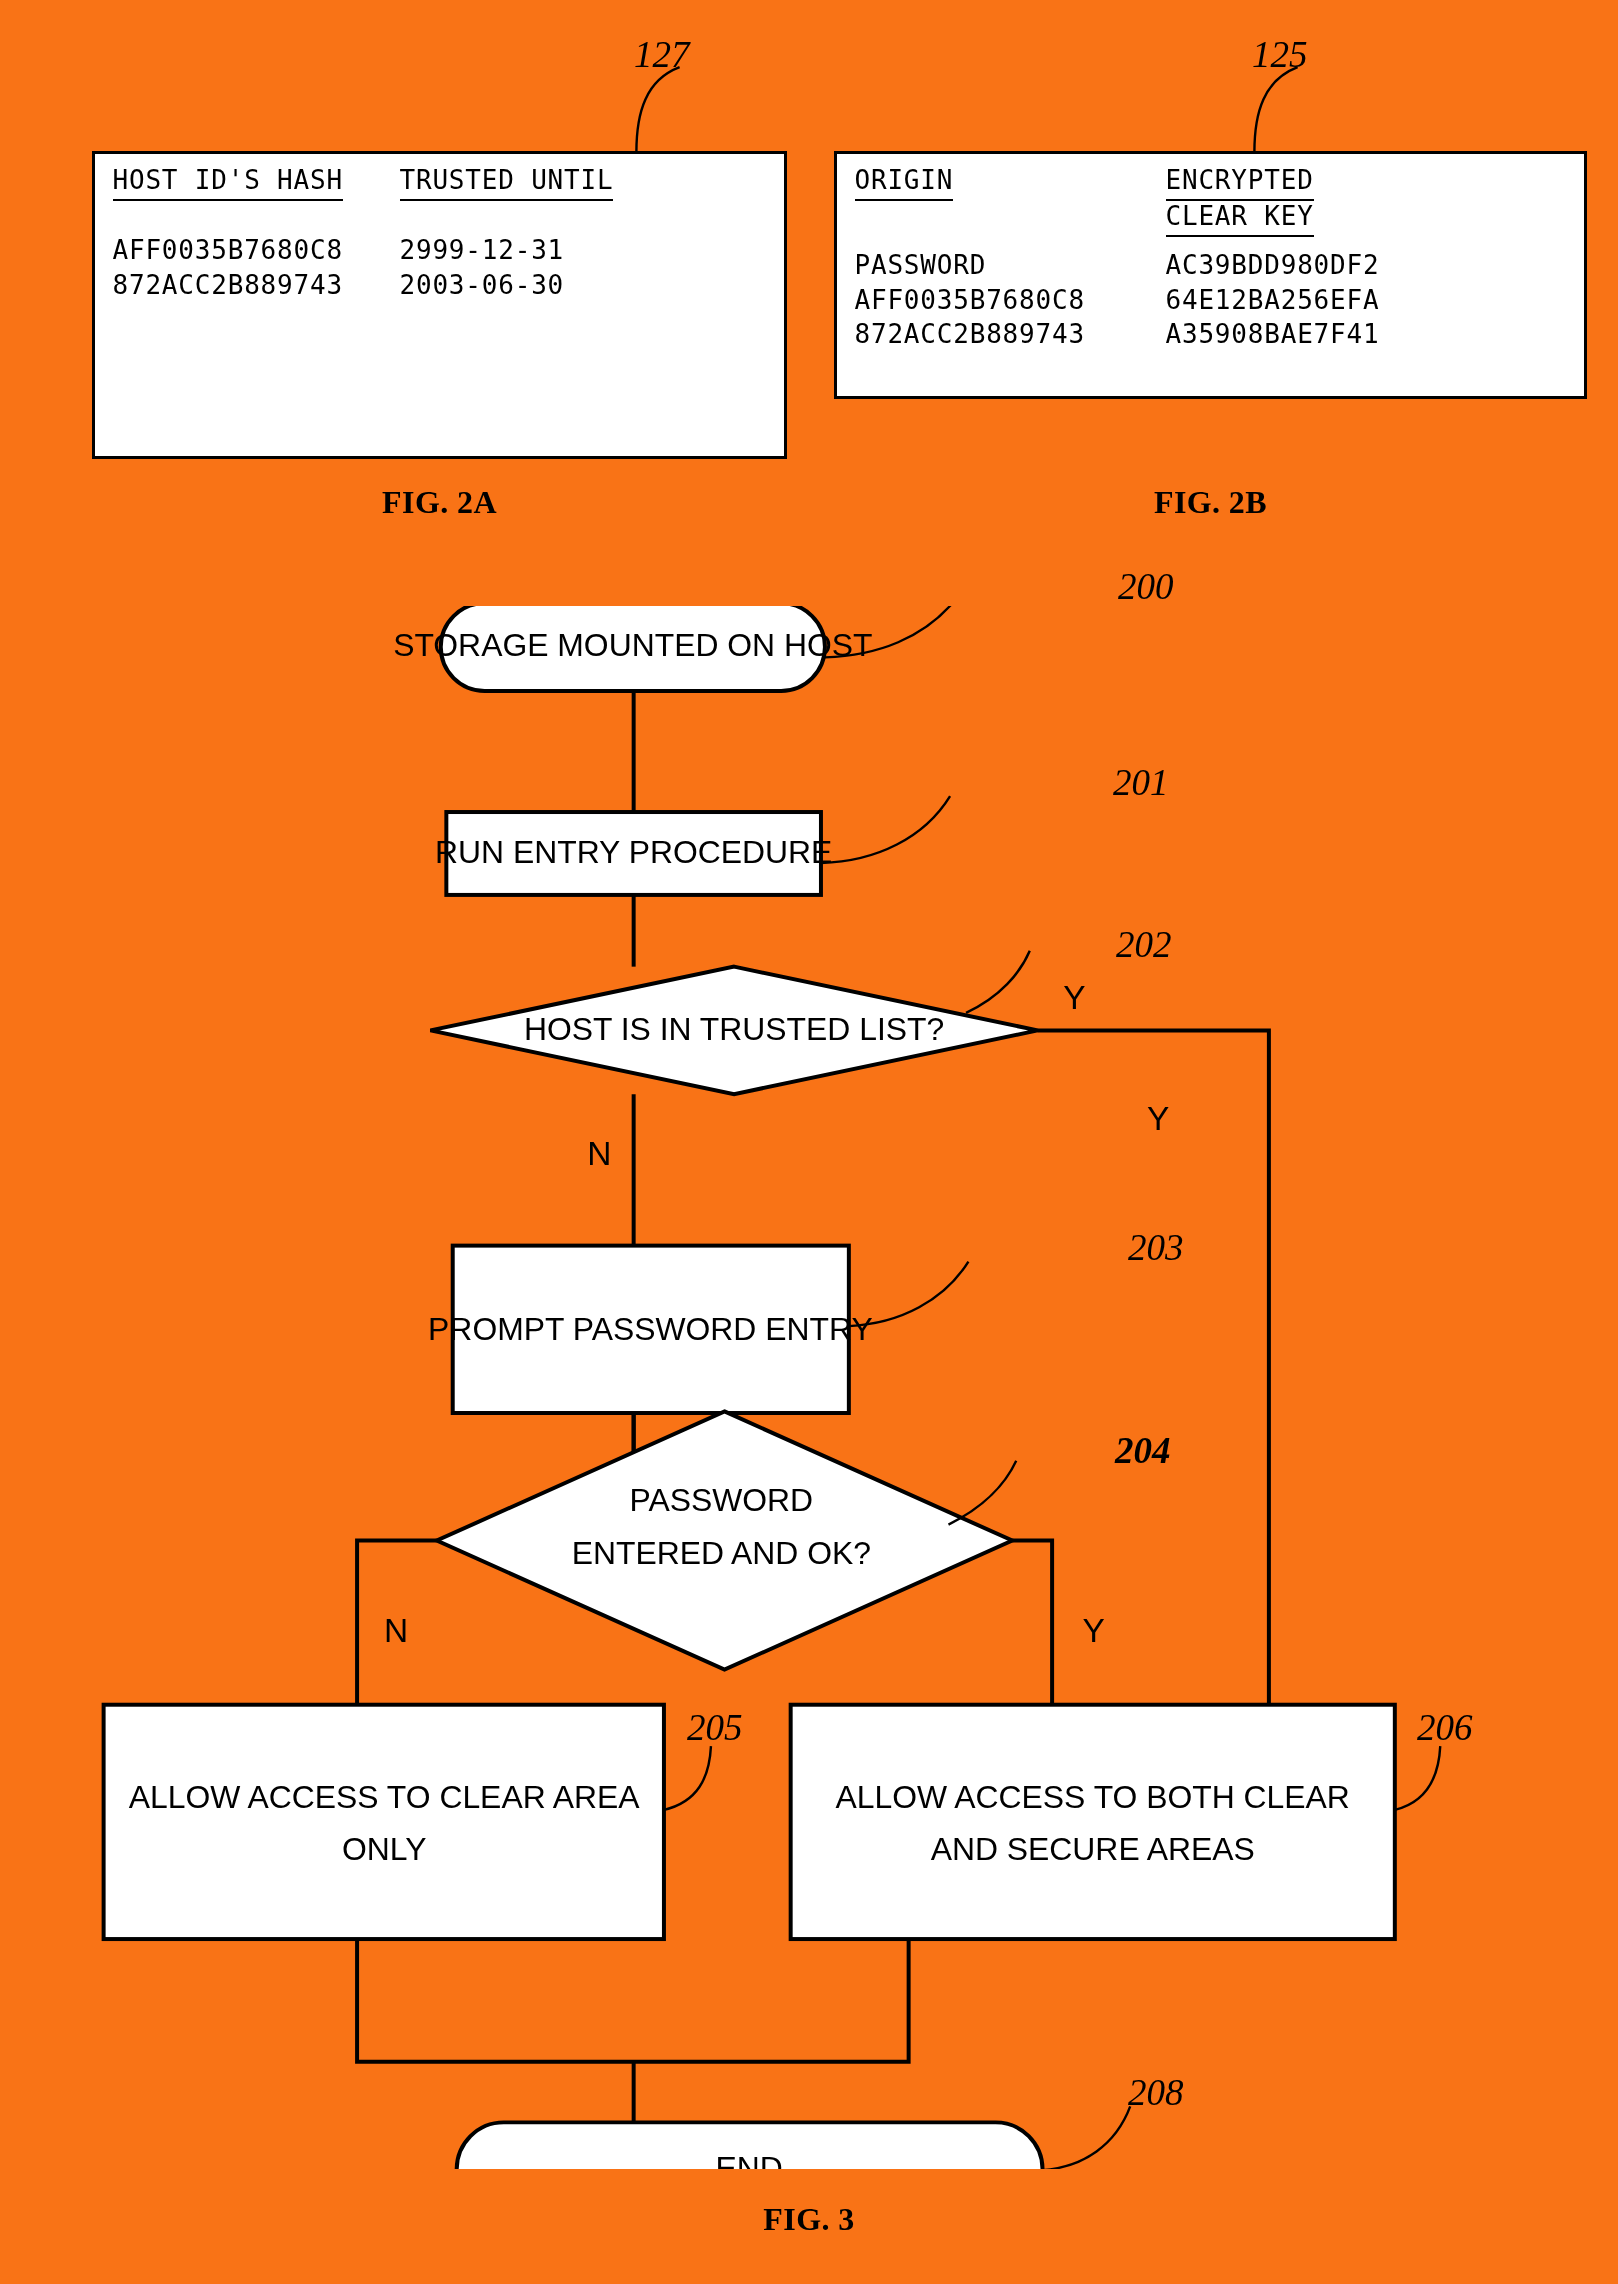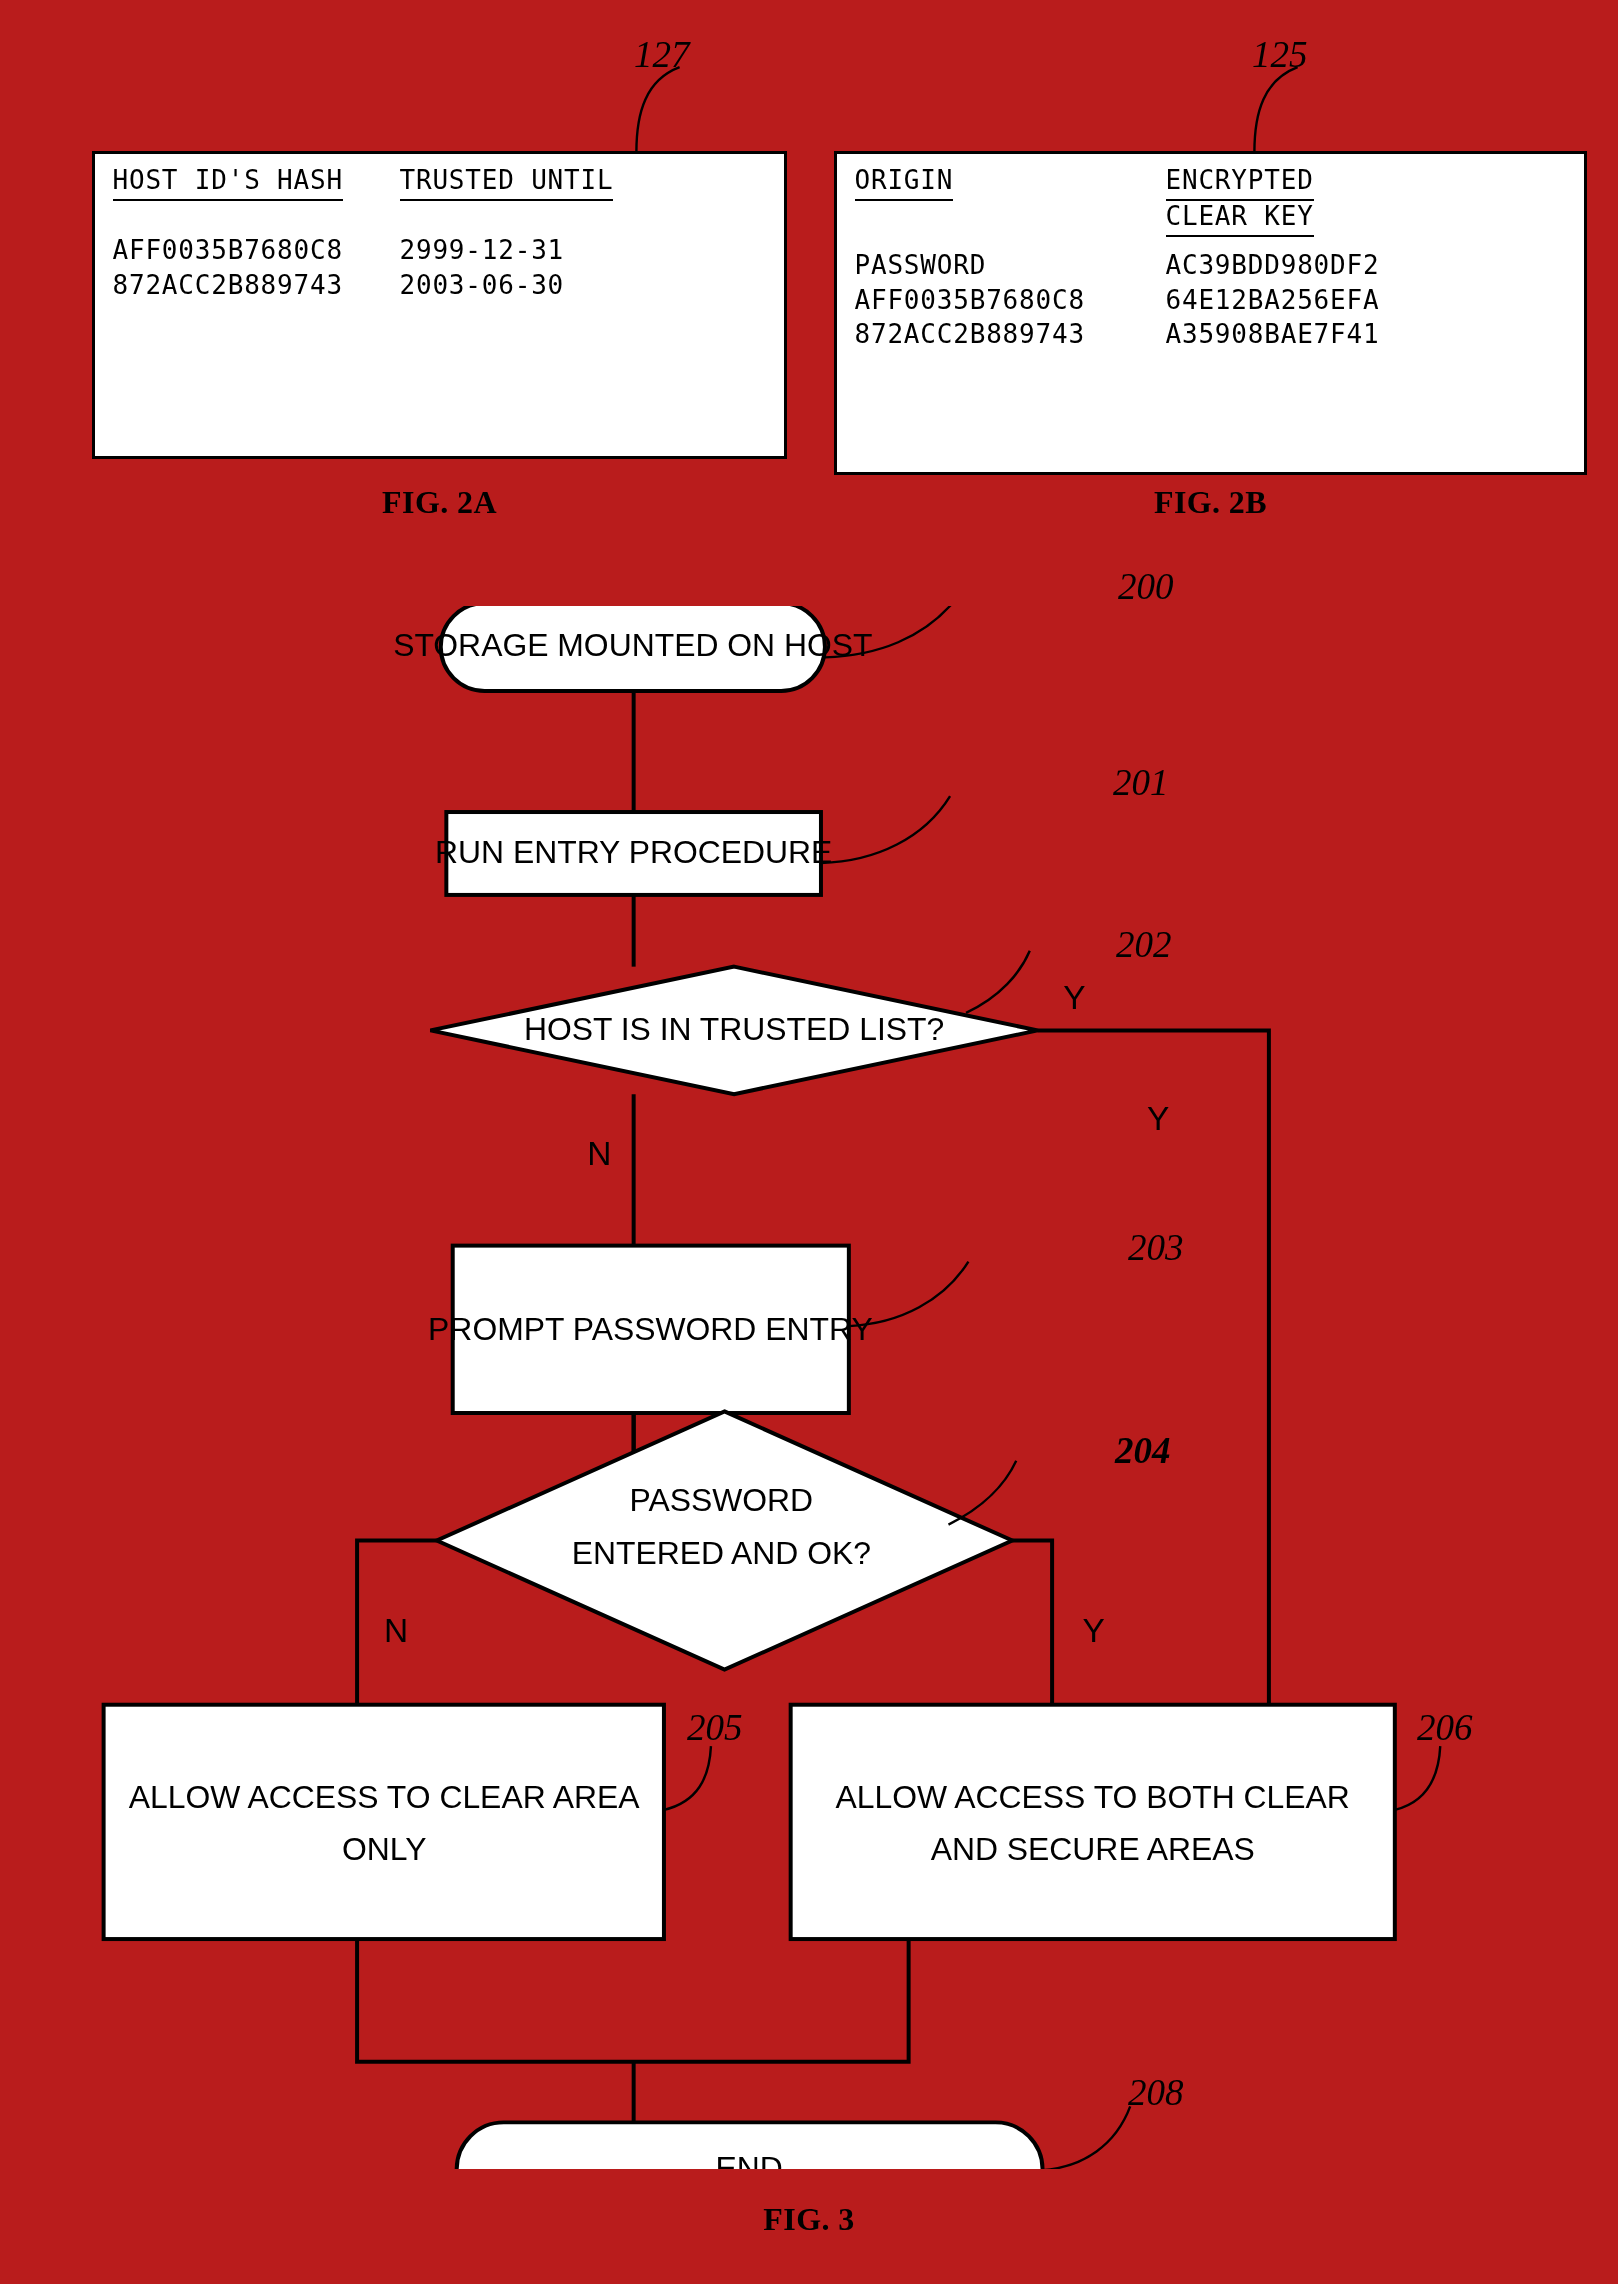--- a/index.html
+++ b/index.html
@@ -4,34 +4,34 @@
 <style>
   html, body {
     margin: 0;
     padding: 0;
     background: #ffffff;
   }
   #page {
     position: relative;
     width: 1618px;
     height: 2284px;
-    background: #b91c1c;
+    background: #f97316;
     overflow: hidden;
     font-family: "Liberation Sans", sans-serif;
   }
 
   
   .table-box {
     position: absolute;
     border: 3.2px solid #000;
     background: #fff;
     box-sizing: border-box;
   }
   #fig2a-box { left: 92px;  top: 151px; width: 695px;  height: 308px; }
-  #fig2b-box { left: 834px; top: 151px; width: 753px;  height: 324px; }
+  #fig2b-box { left: 834px; top: 151px; width: 753px;  height: 248px; }
 
   .tbl {
     position: absolute;
     left: 17.5px;
     top: 11px;
     right: 6.4px;
     border-collapse: collapse;
     font-family: "DejaVu Sans Mono", "Liberation Mono", monospace;
     font-size: 26px;
     letter-spacing: 0.8px;

